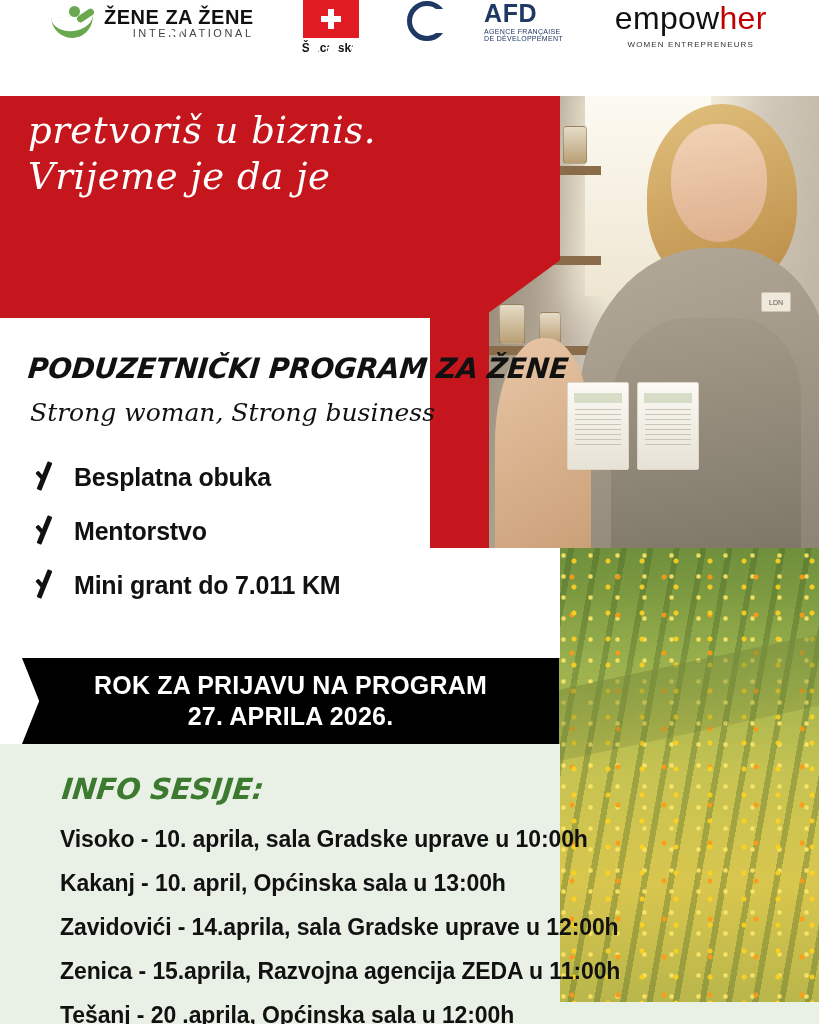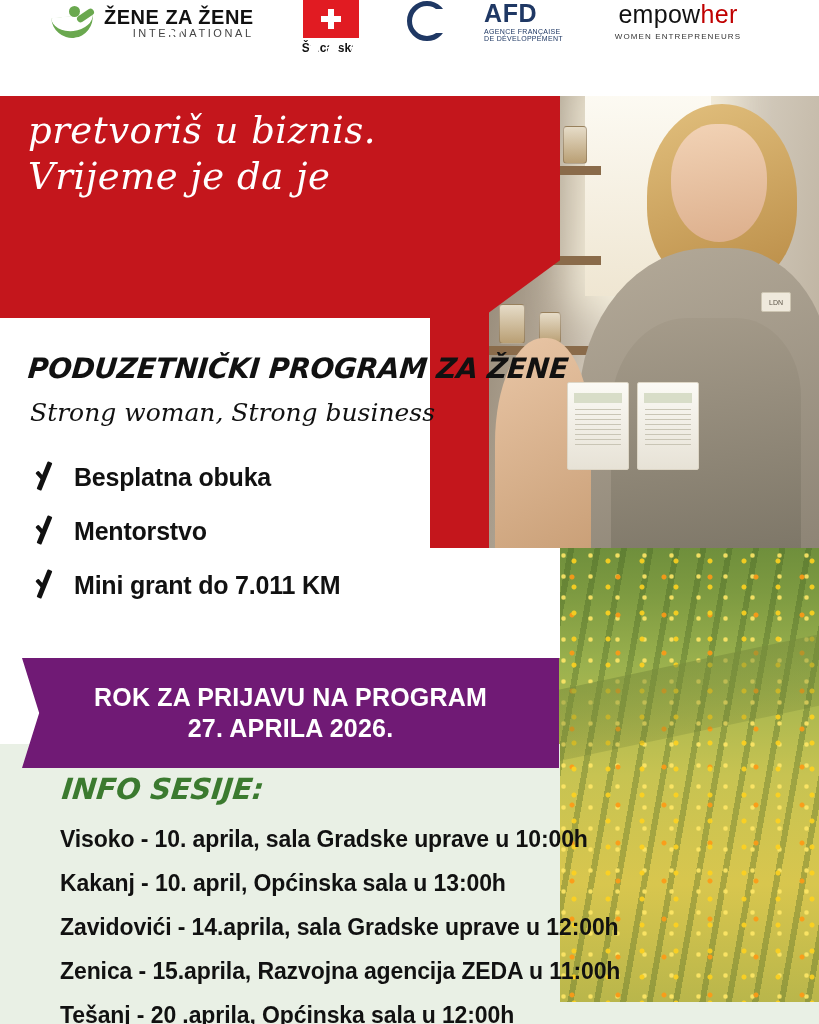--- a/index.html
+++ b/index.html
@@ -87,21 +87,21 @@
   .afd-text { line-height: 1.1; margin-left: 28px; }
   .afd-text .a1 {
     font-size: 25px; font-weight: bold; color: #1f3864; letter-spacing: .5px;
   }
   .afd-text .a2 { font-size: 7px; color: #1f3864; letter-spacing: .3px; }
   .afd-text .a3 { font-size: 7px; color: #1f3864; letter-spacing: .3px; }
 
   
   .logo-emp { flex-direction: column; align-items: center; position: relative; }
   .emp-row { position: relative; display: flex; align-items: center; }
-  .emp-word { font-size: 25px; color: #111; letter-spacing: .3px; }
+  .emp-word { font-size: 32px; color: #111; letter-spacing: .3px; }
   .emp-word .red { color: #c00000; }
   .emp-dot {
     position: absolute; right: -16px; top: -8px;
     width: 34px; height: 34px; border-radius: 50%;
     background: #e87070; opacity: .85; z-index: -1;
   }
   .emp-sub { font-size: 8px; color: #333; letter-spacing: 1.1px; margin-top: 3px; }
 
   
   .red-block {
@@ -275,22 +275,22 @@
 
   
   .left-white {
     position: absolute; left: 0; top: 548px; width: 560px; height: 110px;
     background: #ffffff; z-index: 3;
   }
 
   
   .ribbon {
     position: absolute; left: 22px; top: 658px;
-    width: 537px; height: 110px;
-    background: #701a75;
+    width: 537px; height: 86px;
+    background: #000000;
     clip-path: polygon(0 0, 100% 0, 100% 100%, 0 100%, 3.2% 50%);
     z-index: 5;
     display: flex; flex-direction: column;
     align-items: center; justify-content: center;
   }
   .ribbon div {
     color: #ffffff; font-size: 25px; font-weight: bold; letter-spacing: .2px;
     line-height: 1.25;
   }
 

